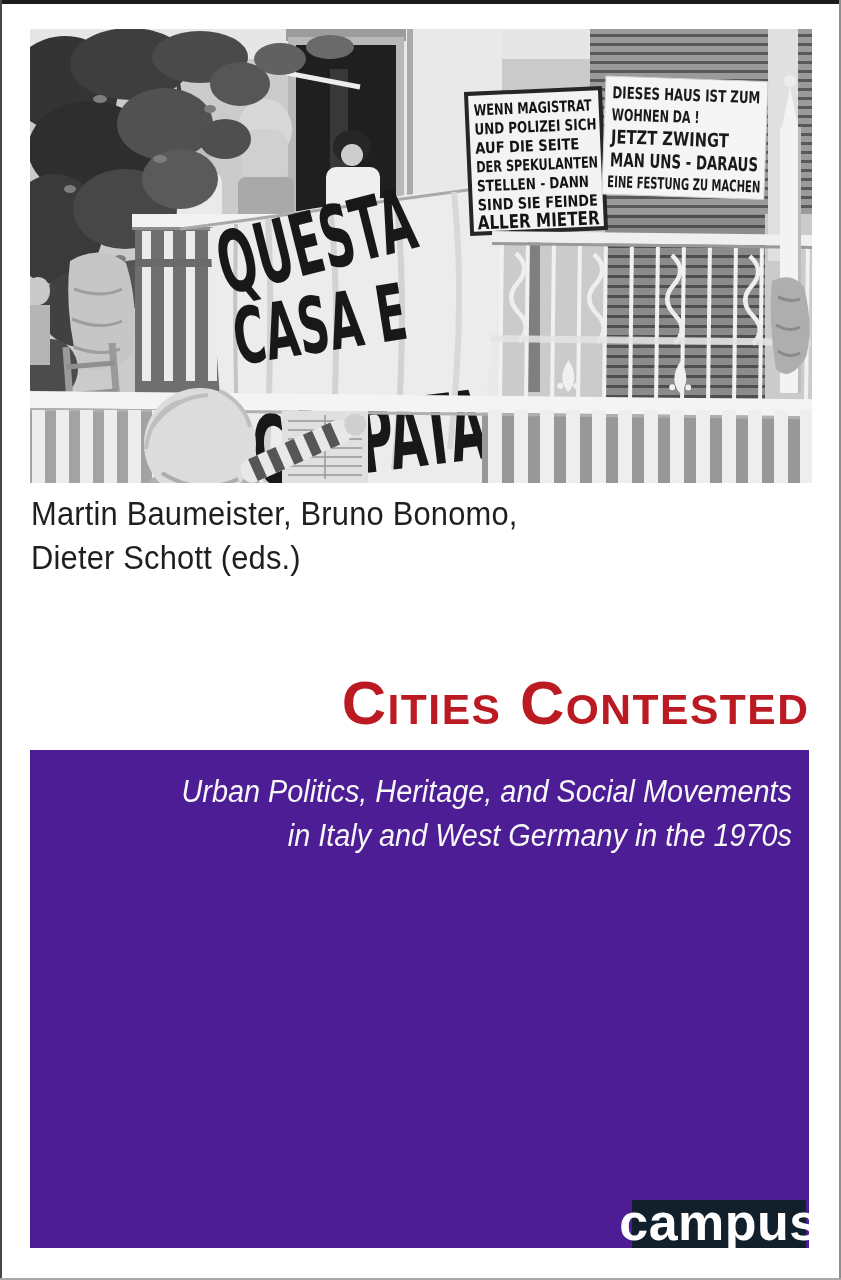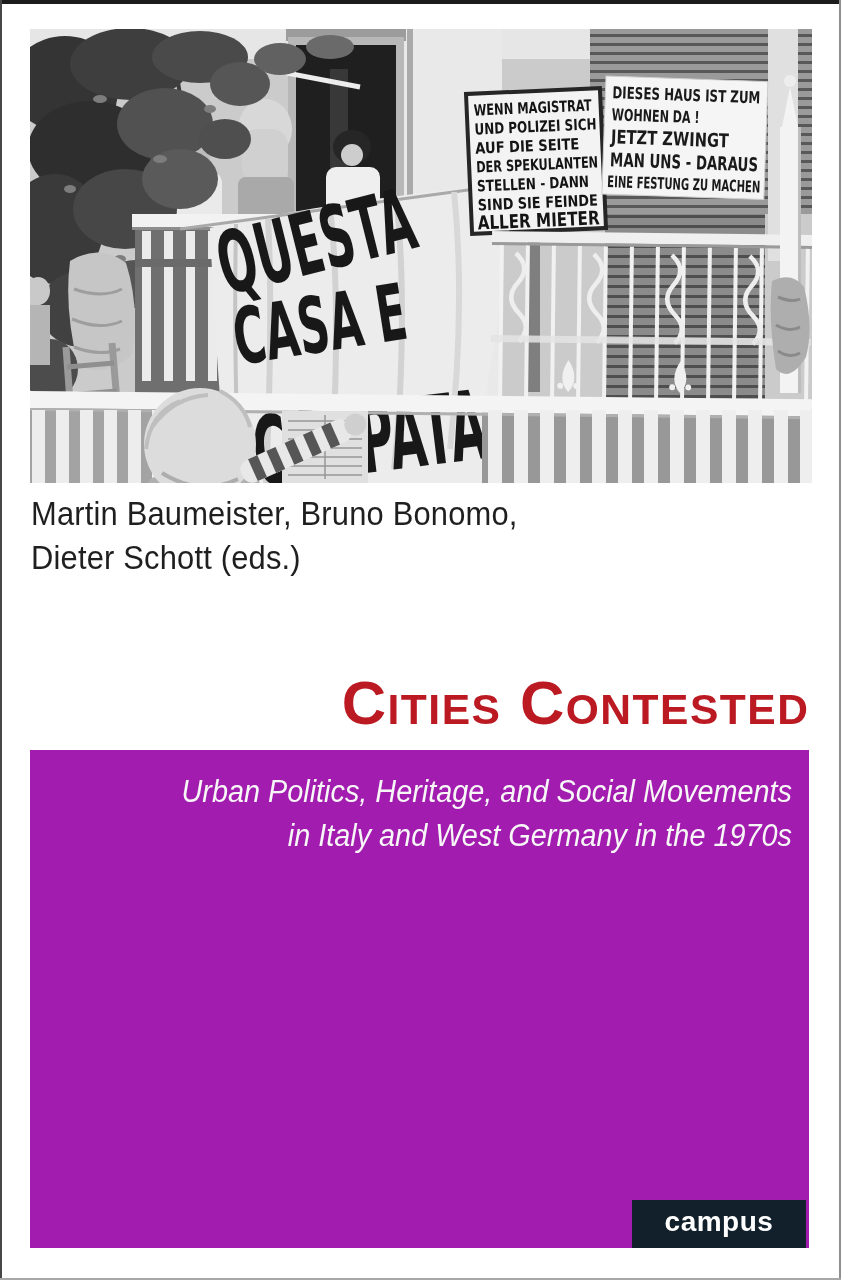--- a/index.html
+++ b/index.html
@@ -22,33 +22,33 @@
     transform:scaleX(0.95);transform-origin:0 0;white-space:nowrap;
   }
   .title{
     position:absolute;right:32px;top:672px;margin:0;
     color:#bc1a22;font-variant:small-caps;font-weight:bold;
     font-size:62px;line-height:62px;letter-spacing:1.5px;white-space:nowrap;
     transform:scaleX(0.99);transform-origin:100% 50%;
   }
   .panel{
     position:absolute;left:30px;top:750px;width:779px;height:498px;
-    background:#a21caf;
+    background:#4c1d95;
   }
   .subtitle{
     position:absolute;top:20px;right:17px;left:40px;
     color:#f7f7f7;font-style:italic;font-size:31px;line-height:44px;
     text-align:right;transform:scaleX(0.93);transform-origin:100% 0;white-space:nowrap;
   }
   .logo{
     position:absolute;left:632px;top:1200px;width:174px;height:48px;
     background:#12202c;display:flex;align-items:center;justify-content:center;z-index:30;
   }
   .logo span{
-    color:#ffffff;font-weight:bold;font-size:28px;line-height:40px;letter-spacing:0.5px;
+    color:#ffffff;font-weight:bold;font-size:52px;line-height:40px;letter-spacing:0.5px;
     transform:translateY(-2px);
   }
   .sign-text{font-family:"DejaVu Sans","Liberation Sans",sans-serif;font-weight:bold;}
 </style>
 </head>
 <body>
 
 <div class="cover">
 
   <div class="photo">

